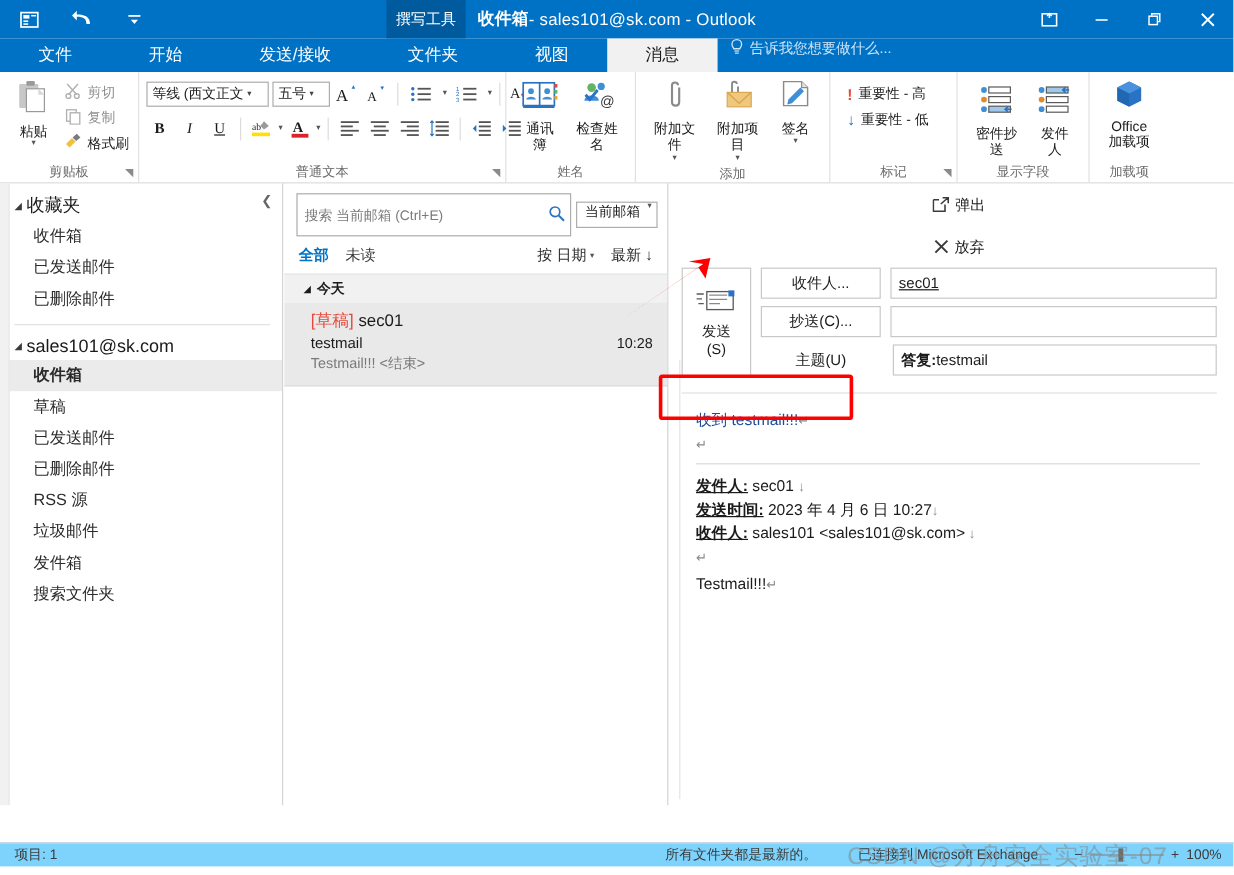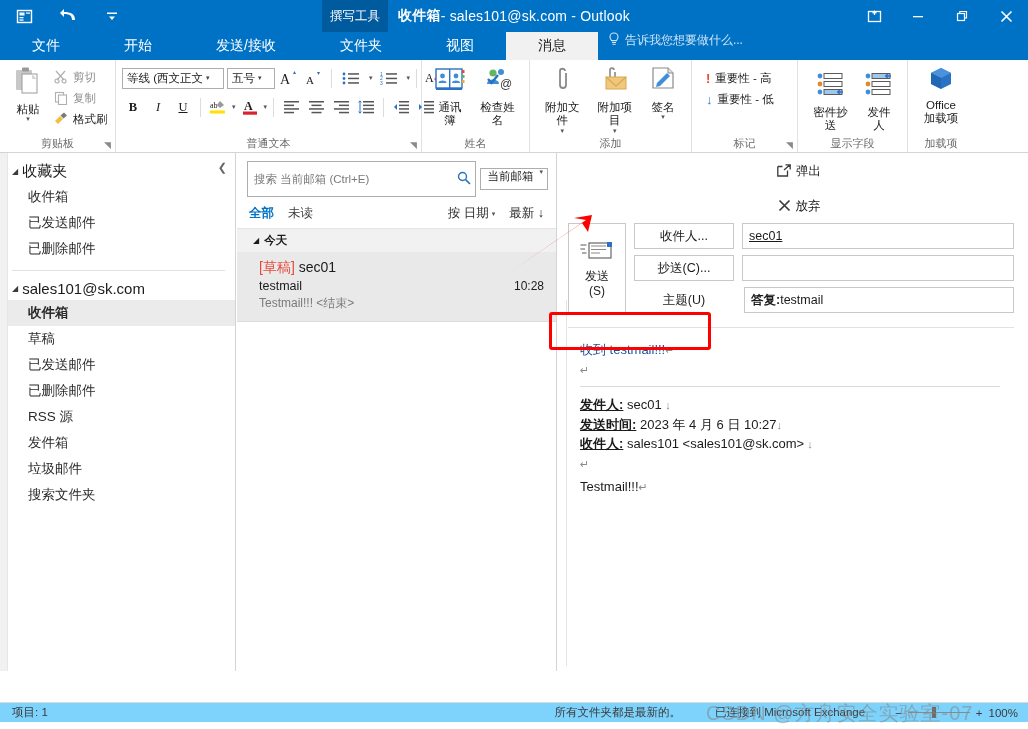--- a/index.html
+++ b/index.html
@@ -639,22 +639,22 @@
 
       <div class="tree-group">
         <span class="tri">◢</span>
         <span>sales101@sk.com</span>
       </div>
       <div class="tree-item sel">收件箱</div>
       <div class="tree-item">草稿</div>
       <div class="tree-item">已发送邮件</div>
       <div class="tree-item">已删除邮件</div>
       <div class="tree-item">RSS 源</div>
+      <div class="tree-item">垃圾邮件</div>
       <div class="tree-item">发件箱</div>
-      <div class="tree-item">垃圾邮件</div>
       <div class="tree-item">搜索文件夹</div>
     </div>
 
   </div>
 
   <div class="msglist">
     <div class="searchrow">
       <div class="searchbox">
         <span class="ph">搜索 当前邮箱 (Ctrl+E)</span>
         <span>

